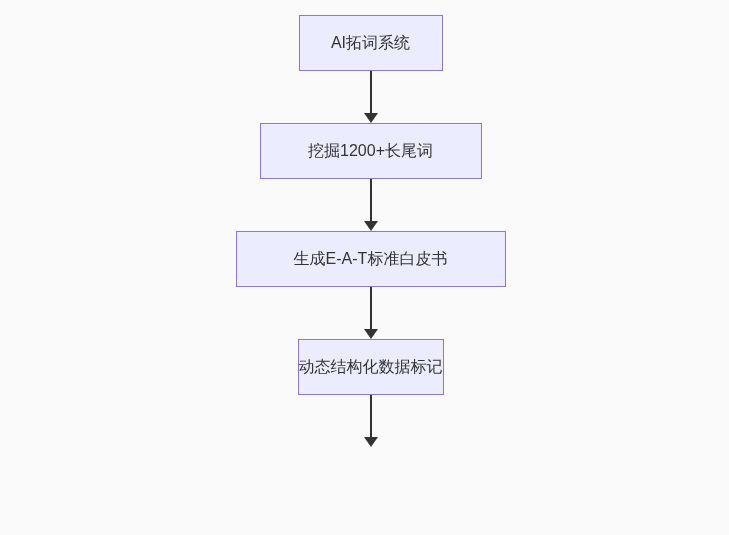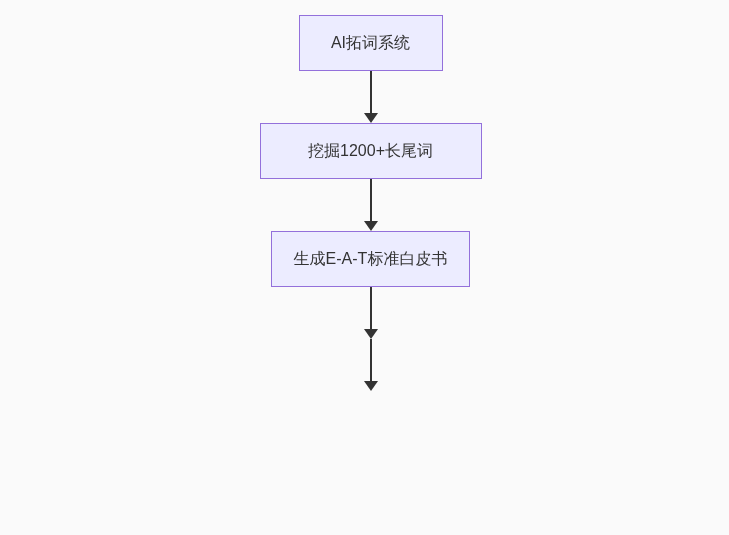--- a/index.html
+++ b/index.html
@@ -38,21 +38,21 @@
     align-items: center;
     justify-content: center;
     font-size: 16px;
     color: #333333;
     white-space: nowrap;
   }
   .node:nth-of-type(1) { width: 144px; }
   .node:nth-of-type(2) { width: 192px; }
   .node:nth-of-type(3) { width: 222px; }
   .node:nth-of-type(4) { width: 217px; }
-  .node:nth-of-type(5) { width: 199px; }
+  .node:nth-of-type(5) { width: 270px; }
   .edge {
     display: flex;
     flex-direction: column;
     align-items: center;
     height: 52px;
   }
   .edge .line {
     width: 2px;
     height: 42px;
     background: #333333;
@@ -92,20 +92,23 @@
 
     <div class="node">
       <span>生成E-A-T标准白皮书</span>
     </div>
 
     <div class="edge">
       <div class="line"></div>
       <div class="head"></div>
     </div>
 
+    <div class="node">
+      <span>动态结构化数据标记</span>
+    </div>
 
     <div class="edge">
       <div class="line"></div>
       <div class="head"></div>
     </div>
 
 
   </div>
 </div>
 

